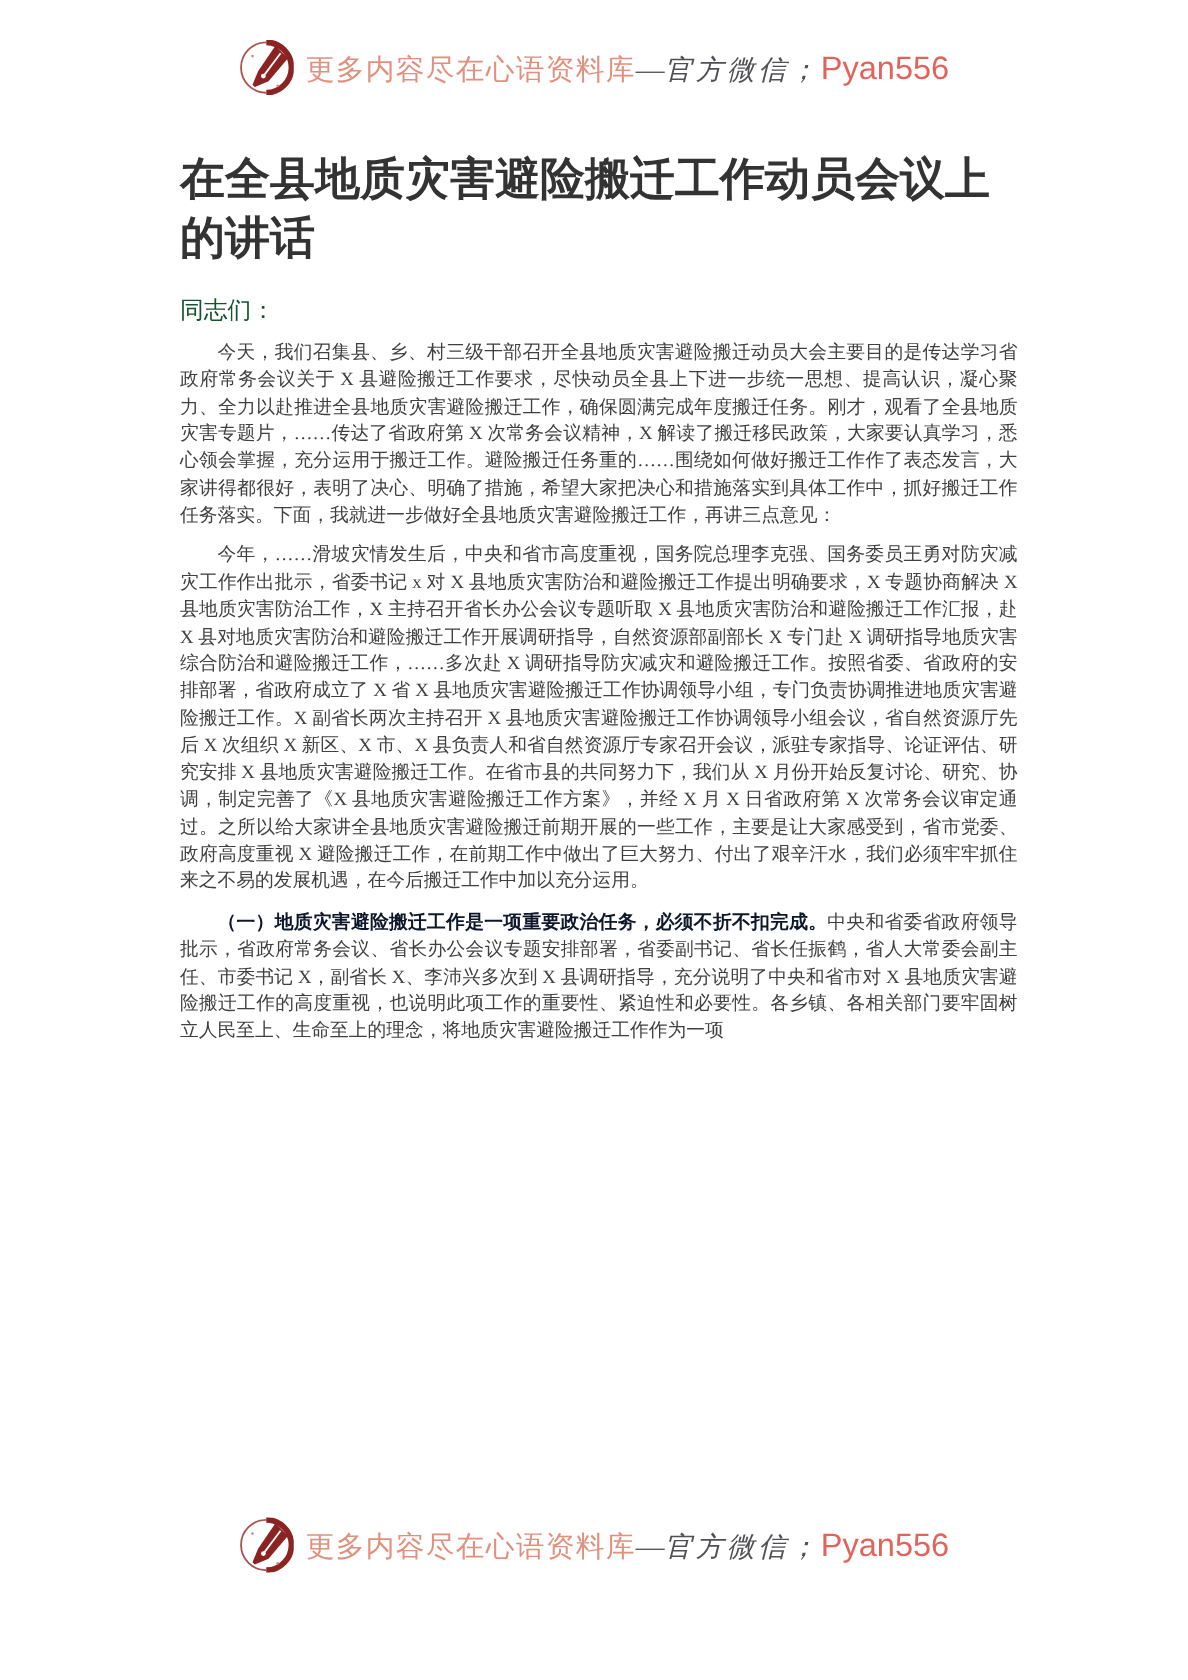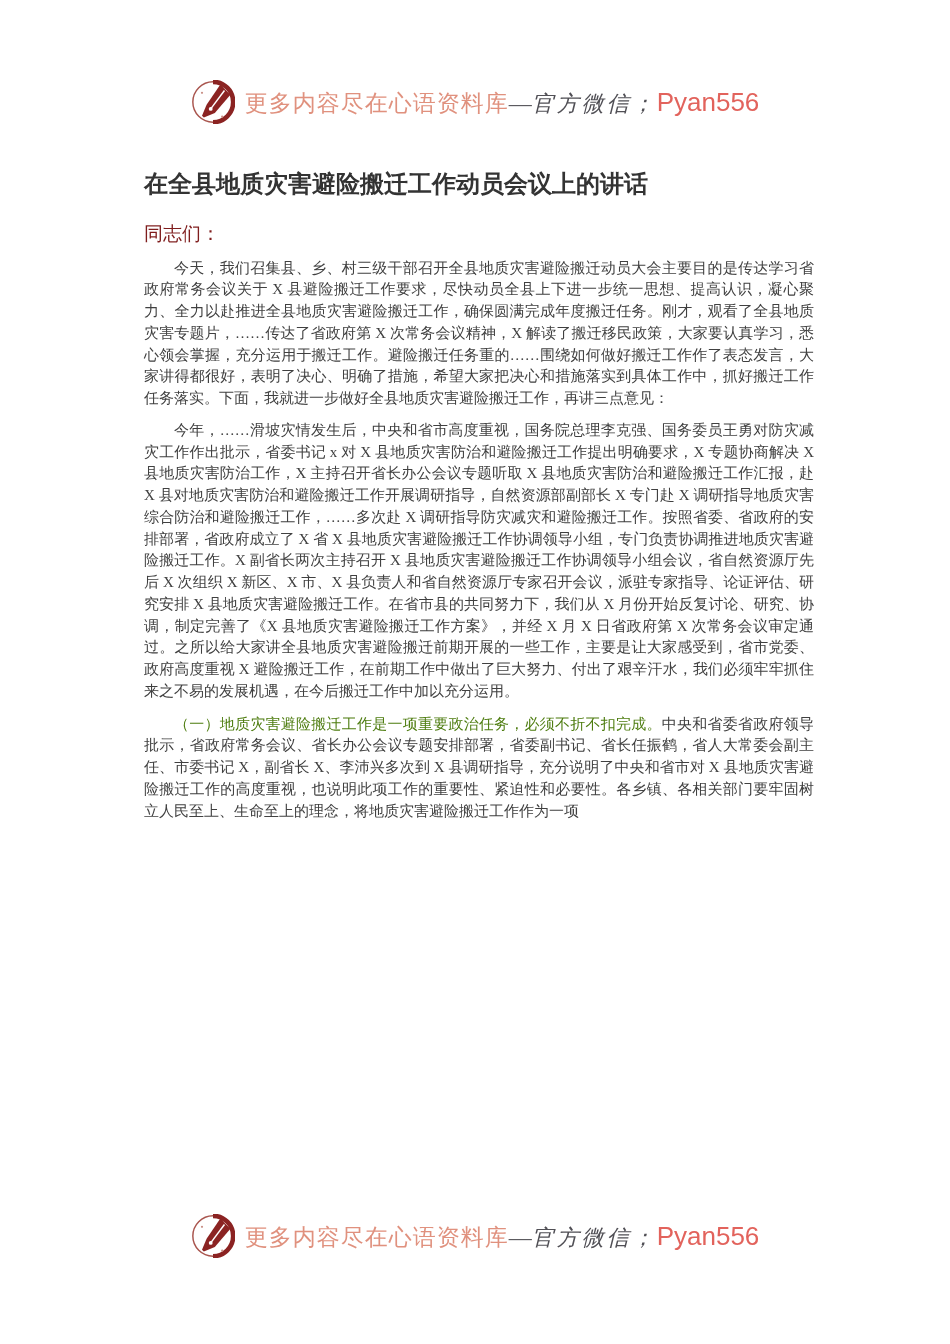--- a/index.html
+++ b/index.html
@@ -7,21 +7,21 @@
     padding: 0;
     background: #ffffff;
   }
   .page {
     position: relative;
     width: 950px;
     height: 1344px;
     margin: 0 auto;
     background: #ffffff;
     box-sizing: border-box;
-    padding-top: 80px;
+    padding-top: 32px;
     padding-bottom: 86px;
     display: flex;
     flex-direction: column;
     overflow: hidden;
     font-family: "Liberation Serif", "DejaVu Serif", serif;
   }
   
   .brand {
     align-self: center;
     display: flex;
@@ -62,31 +62,31 @@
     margin-top: auto;
   }
   
   .content {
     box-sizing: border-box;
     width: 100%;
     padding: 0 136px 0 144px;
   }
   h1.doc-title {
     margin: 44px 0 0 0;
-    font-size: 24px;
+    font-size: 36px;
     line-height: 1.3;
     font-weight: 700;
     color: #333333;
     font-family: "Liberation Sans", "DejaVu Sans", sans-serif;
   }
   p.salutation {
     margin: 21px 0 0 0;
     font-size: 19px;
     line-height: 1.45;
-    color: #7f1d1d;
+    color: #14532d;
     text-indent: 0;
   }
   p.body-para {
     margin: 10px 0 0 0;
     font-size: 15px;
     line-height: 1.45;
     color: #404040;
     text-align: justify;
     text-indent: 2em;
   }
@@ -94,22 +94,22 @@
     margin: 13px 0 0 0;
     font-size: 19.5px;
     line-height: 1.45;
     font-weight: 700;
     color: #2b2b2b;
     text-align: justify;
     text-indent: 2em;
     font-family: "Liberation Sans", "DejaVu Sans", sans-serif;
   }
   p.body-para .lead {
-    font-weight: 400;
-    color: #4d7c0f;
+    font-weight: 700;
+    color: #0f172a;
     font-family: "Liberation Sans", "DejaVu Sans", sans-serif;
   }
 </style>
 </head>
 <body>
 
 <div class="page">
 
   <div class="brand header">
     <span class="logo">

